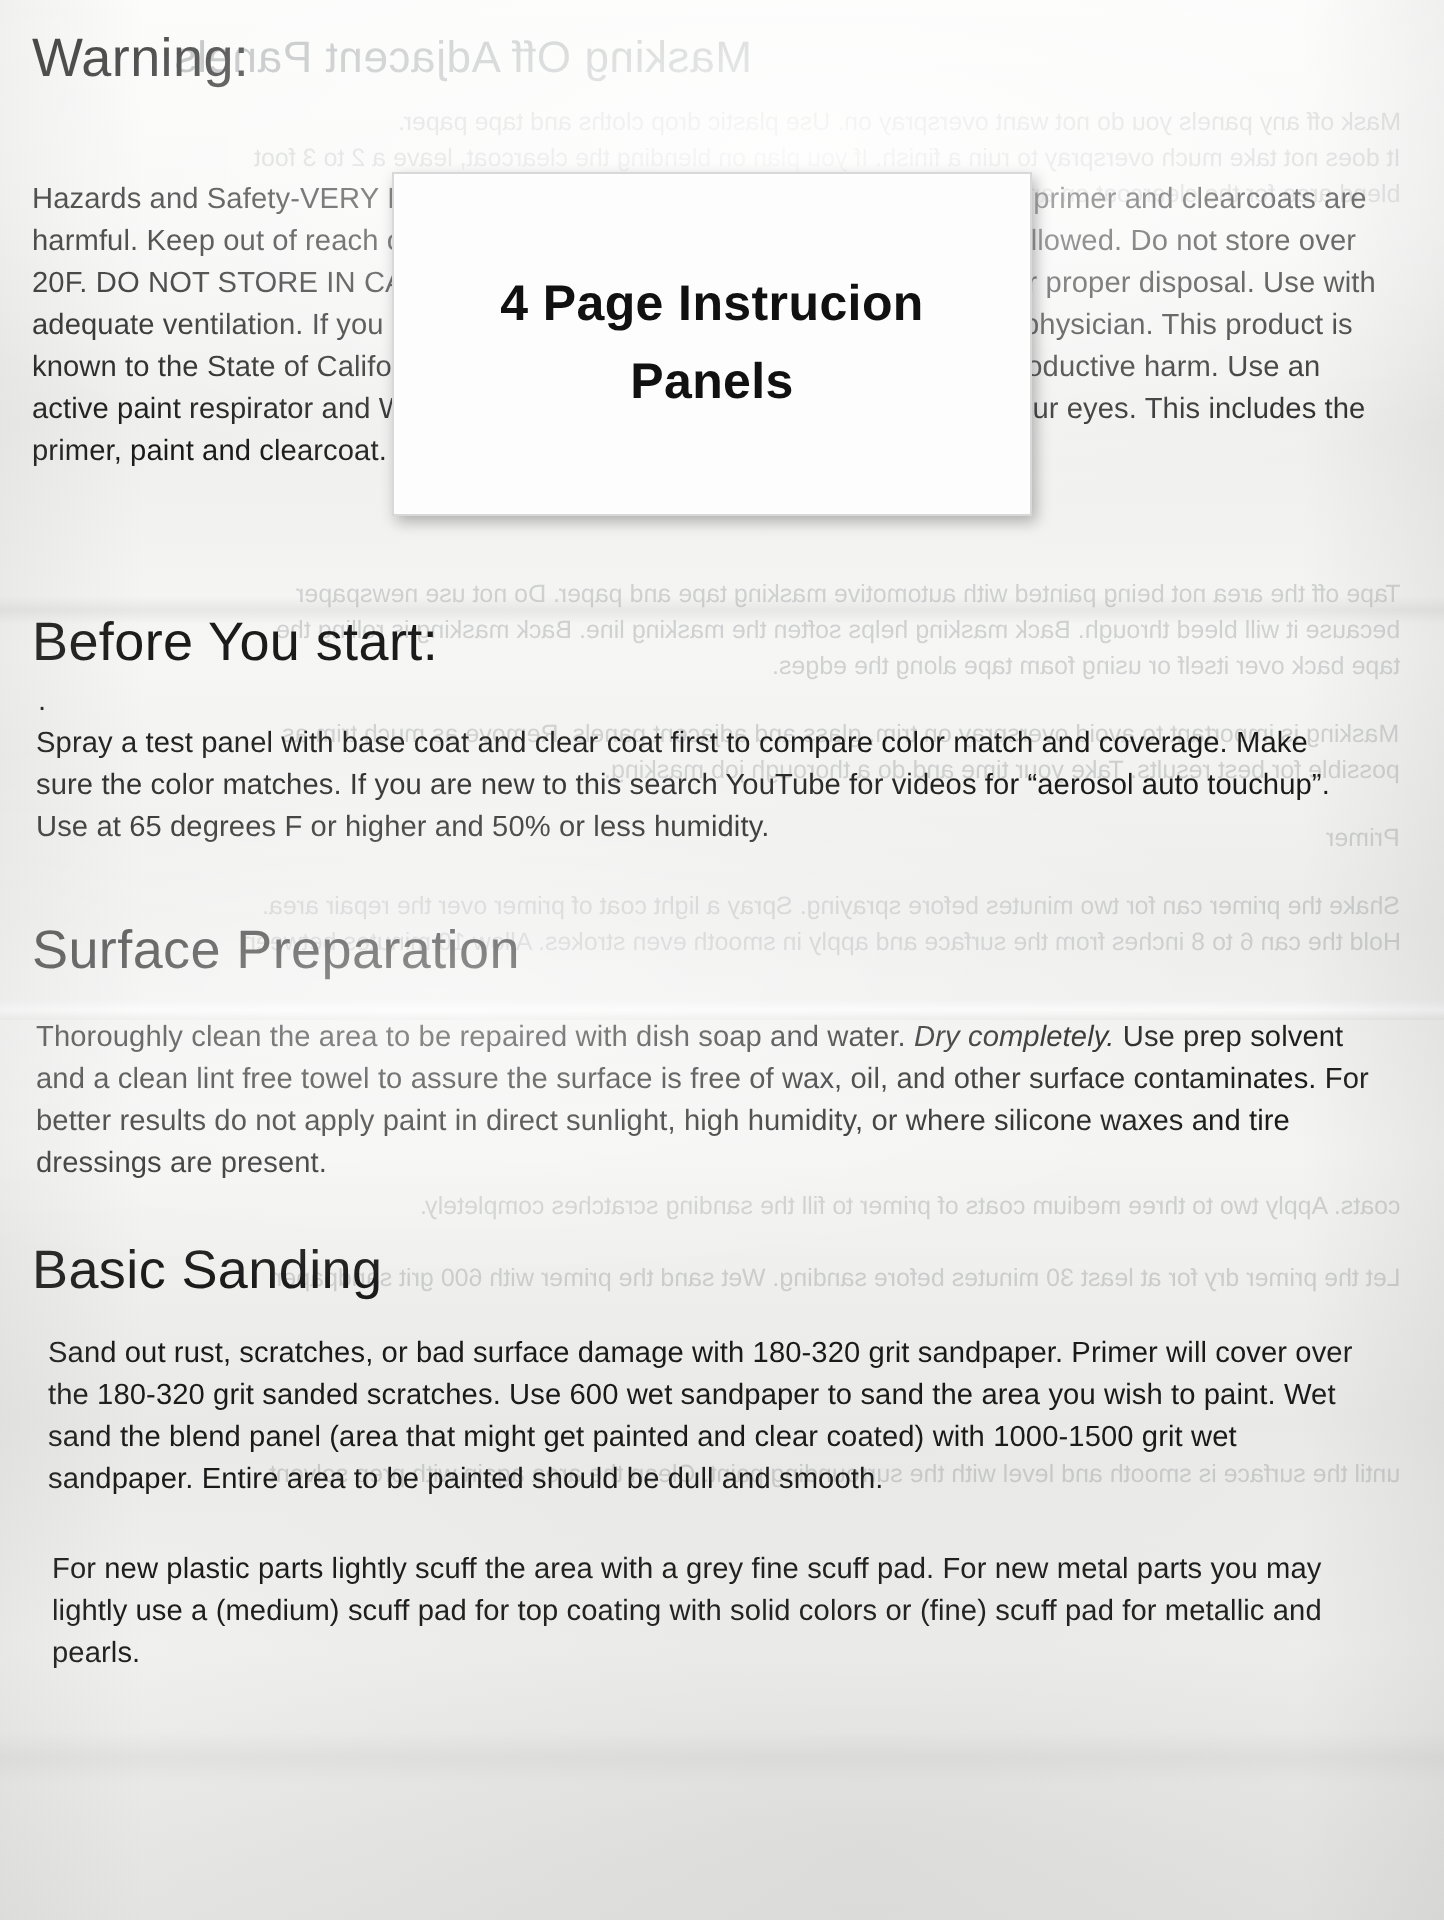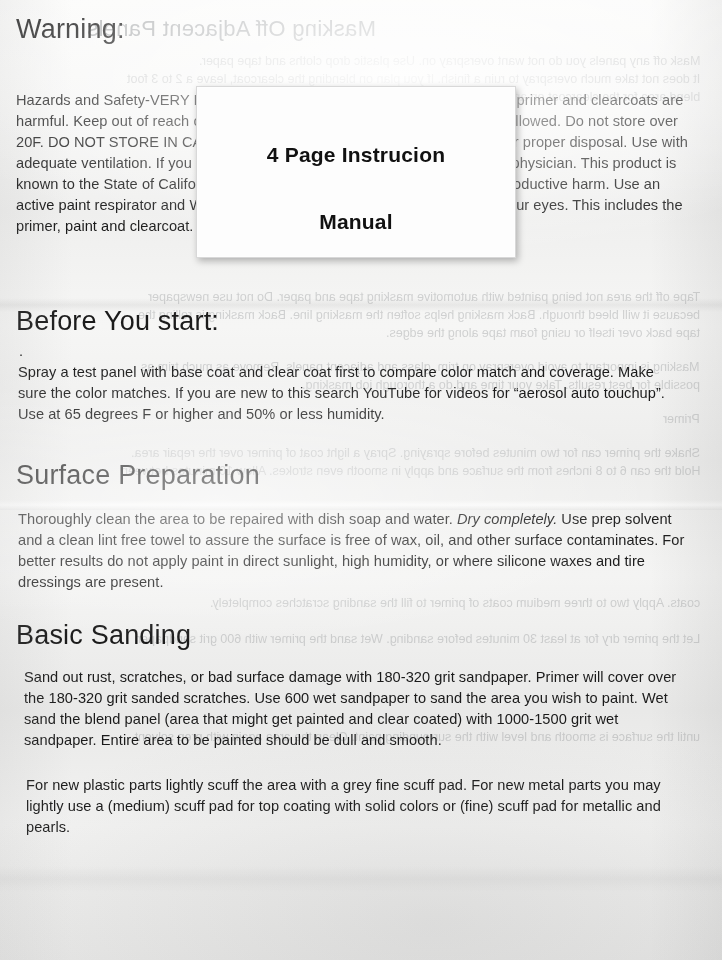--- a/index.html
+++ b/index.html
@@ -102,26 +102,25 @@
     box-shadow: 2px 3px 7px rgba(0,0,0,0.28), 0 0 0 1px rgba(255,255,255,0.6) inset;
     z-index: 5;
     display: flex;
     flex-direction: column;
     align-items: center;
     justify-content: center;
     padding: 10px 14px;
   }
   #sticker .line {
     font-weight: bold;
-    font-size: 21px;
+    font-size: 25px;
     color: #111;
     text-align: center;
     line-height: 1.55;
     letter-spacing: 0.2px;
-    margin-top: 34px;
   }
 
   
   .crease {
     position: absolute;
     left: 0;
     width: 722px;
     z-index: 2;
     pointer-events: none;
   }
@@ -181,16 +180,16 @@
     <p class="para" style="left:18px; top:509px; width:668px;"><span>Thoroughly clean the area to be repaired with dish soap and water.  </span><span class="em">Dry completely.</span><span> Use prep solvent and a clean lint free towel to assure the surface is free of wax, oil, and other surface contaminates. For better results do not apply paint in direct sunlight, high humidity, or where silicone waxes and tire dressings are present.</span></p>
 
     <h1 class="heading" style="left:16px; top:620px;">Basic Sanding</h1>
     <p class="para" style="left:24px; top:667px; width:664px;">Sand out rust, scratches, or bad surface damage with 180-320 grit sandpaper. Primer will cover over the 180-320 grit sanded scratches. Use 600 wet sandpaper to sand the area you wish to paint. Wet sand the blend panel (area that might get painted and clear coated) with 1000-1500 grit wet sandpaper. Entire area to be painted should be dull and smooth.</p>
     <p class="para" style="left:26px; top:775px; width:660px;">For new plastic parts lightly scuff the area with a grey fine scuff pad. For new metal parts you may lightly use a (medium) scuff pad for top coating with solid colors or (fine) scuff pad for metallic and pearls.</p>
 
   </div>
 
   <div id="sticker">
     <div class="line">4 Page Instrucion</div>
-    <div class="line">Manual</div>
+    <div class="line">Panels</div>
   </div>
 
 </div>
 
 </body></html>

